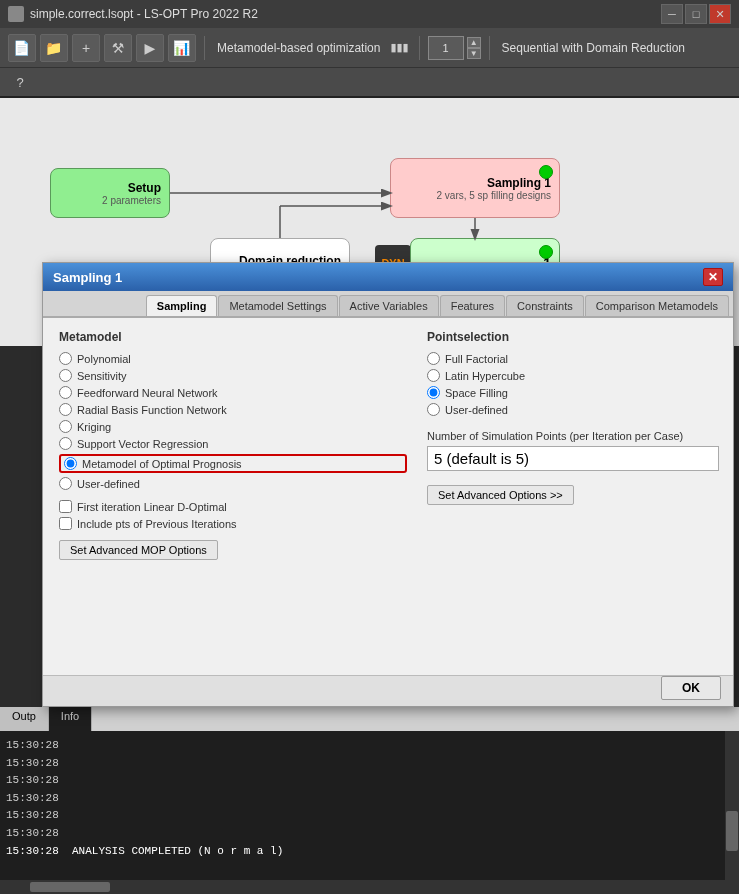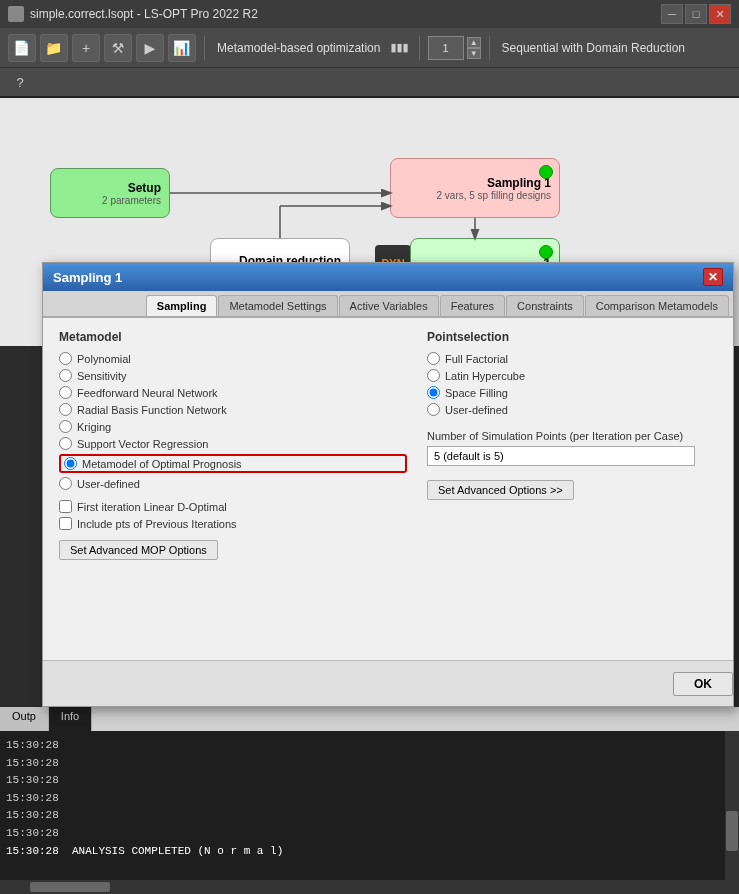--- a/index.html
+++ b/index.html
@@ -277,36 +277,36 @@
 
     .sim-points-label {
       font-size: 11px;
       color: #333;
       margin-bottom: 4px;
     }
     .sim-points-value {
       background: white;
       border: 1px solid #aaa;
       padding: 3px 6px;
-      font-size: 11px;
-      width: 268px;
+      font-size: 15px;
+      width: 292px;
       margin-bottom: 8px;
     }
 
     
     .dialog-footer {
       position: absolute;
       bottom: 0; left: 0; right: 0;
-      height: 46px;
+      height: 31px;
       background: #e0e0e0;
       border-top: 1px solid #bbb;
       display: flex;
-      align-items: center;
+      align-items: flex-start;
       justify-content: flex-end;
-      padding: 0 0;
+      padding: 0 12px;
     }
     .ok-btn {
       background: #e8e8e8;
       border: 1px solid #999;
       border-radius: 2px;
       padding: 4px 20px;
       font-size: 12px;
       cursor: pointer;
       font-weight: bold;
     }

